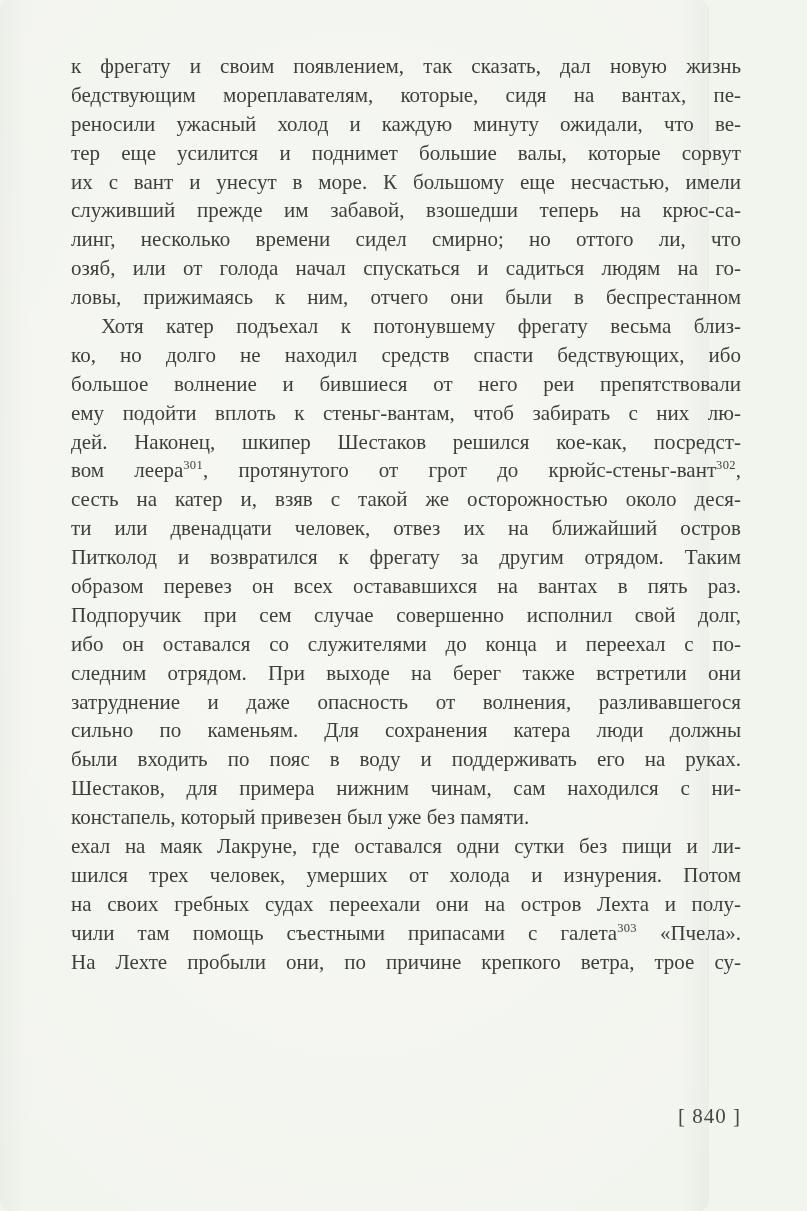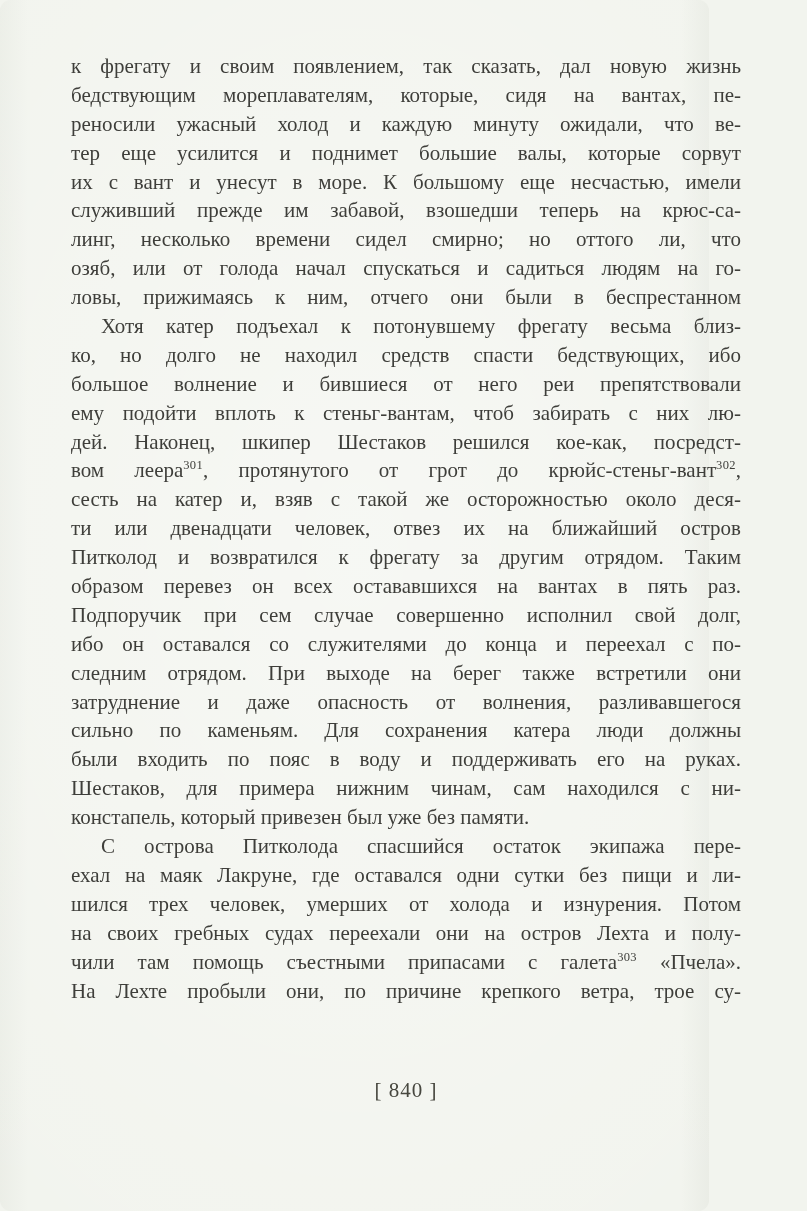--- a/index.html
+++ b/index.html
@@ -46,23 +46,23 @@
   }
   sup {
     font-size: 12.5px;
     line-height: 0;
     vertical-align: super;
     letter-spacing: 0.3px;
   }
   .page-number {
     position: absolute;
     left: 71px;
-    top: 1078px;
+    top: 1104px;
     width: 670px;
-    text-align: center;
+    text-align: right;
     font-size: 21px;
     color: #47473f;
     letter-spacing: 1px;
   }
 </style>
 </head>
 <body style="background: rgb(242, 244, 238);">
 
 <div class="page">
   <div class="text-block" style="color: rgb(62, 62, 58);">
@@ -86,21 +86,20 @@
       <div class="line">Питколод и возвратился к фрегату за другим отрядом. Таким</div>
       <div class="line">образом перевез он всех остававшихся на вантах в пять раз.</div>
       <div class="line">Подпоручик при сем случае совершенно исполнил свой долг,</div>
       <div class="line">ибо он оставался со служителями до конца и переехал с по-</div>
       <div class="line">следним отрядом. При выходе на берег также встретили они</div>
       <div class="line">затруднение и даже опасность от волнения, разливавшегося</div>
       <div class="line">сильно по каменьям. Для сохранения катера люди должны</div>
       <div class="line">были входить по пояс в воду и поддерживать его на руках.</div>
       <div class="line">Шестаков, для примера нижним чинам, сам находился с ни-</div>
       <div class="line end">констапель, который привезен был уже без памяти.</div>
-      <div class="line indent">С острова Питколода спасшийся остаток экипажа пере-</div>
       <div class="line">ехал на маяк Лакруне, где оставался одни сутки без пищи и ли-</div>
       <div class="line">шился трех человек, умерших от холода и изнурения. Потом</div>
       <div class="line">на своих гребных судах переехали они на остров Лехта и полу-</div>
       <div class="line">чили там помощь съестными припасами с галета<sup>303</sup> «Пчела».</div>
       <div class="line">На Лехте пробыли они, по причине крепкого ветра, трое су-</div>
     </div>
   <div class="page-number">[ 840 ]</div>
 </div>
 
 </body></html>

